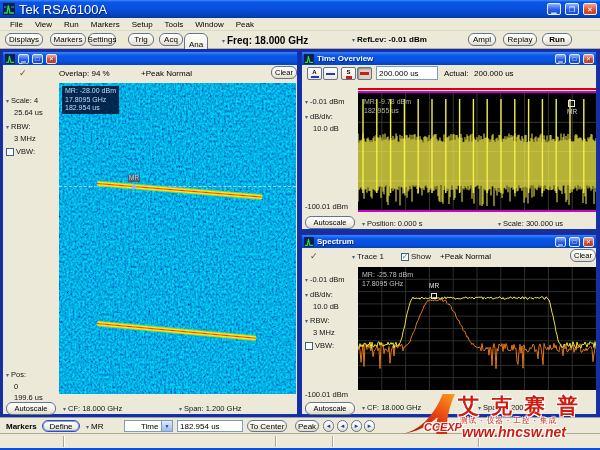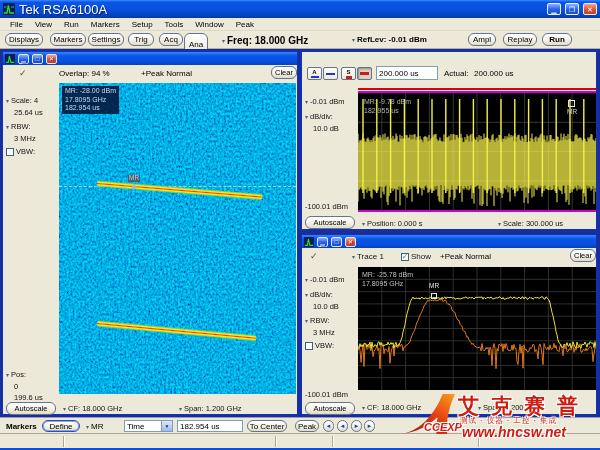--- a/index.html
+++ b/index.html
@@ -24,21 +24,21 @@
   
   .panel{position:absolute;background:#ece9d8;border:1px solid #0a34c8}
   .ptitle{position:absolute;left:0;top:0;right:0;height:13px;background:linear-gradient(180deg,#3b84f6 0%,#0a55e8 30%,#0850dd 70%,#0443b8 100%);display:flex;align-items:center;gap:3px;padding:0 2px;color:#fff;font-size:8px;font-weight:bold;text-shadow:1px 1px 1px #002070}
   .ptitle .tt{flex:1}
   .pbtn{width:11px;height:10px;border-radius:2px;border:1px solid #dce8ff;display:flex;align-items:center;justify-content:center;color:#fff;font-size:6px;font-weight:bold;line-height:1}
   .srow{position:absolute;display:flex;align-items:center;gap:2px;font-size:7.5px;color:#141414;white-space:nowrap}
   .cb{width:8px;height:8px;border:1px solid #3f5f84;background:#fff;display:inline-flex;align-items:center;justify-content:center}
   .chk{color:#2f9e2f;font-size:8px;font-weight:bold;line-height:6px}
   .inp{border:1px solid #7f9db9;background:#fff;font-size:8px;padding:0 2px;color:#000}
   .sel{position:absolute;border:1px solid #7f9db9;background:#fff;font-size:8px;display:flex;align-items:center}
-  .sel .txt{flex:1;padding-left:2px}
+  .sel .txt{flex:1;padding-left:16px}
   .selbtn{width:11px;height:100%;background:linear-gradient(180deg,#dce8fb,#9cbaf0);border-left:1px solid #7f9db9;display:flex;align-items:center;justify-content:center;font-size:5px;color:#16337a}
   .plot{position:absolute;background:#000;overflow:hidden}
   .readout{position:absolute;font-size:7px;line-height:8.5px;white-space:nowrap}
   .sigline{position:absolute;height:7px;border-radius:4px;transform-origin:0 50%;background:linear-gradient(180deg,rgba(30,160,60,0) 0%,rgba(130,225,60,.9) 16%,#ffe93c 32%,#ff9500 44%,#ff3000 50%,#ff9500 56%,#ffe93c 68%,rgba(130,225,60,.9) 84%,rgba(30,160,60,0) 100%)}
   .mline{color:#d0d0d0;font-size:6.5px;line-height:1}
   .tbtn{position:absolute;width:15px;height:13px;border:1px solid #64748c;border-radius:2px;background:linear-gradient(180deg,#fff,#ece8d8);display:flex;flex-direction:column;align-items:center;justify-content:center;gap:1px}
   .tbtn .gl{font-size:6px;font-weight:bold;line-height:1;color:#000}
   .pressed{background:#d8d3c2;box-shadow:inset 1px 1px 2px rgba(0,0,0,.35)}
   .statusbar{left:0;top:433px;width:600px;height:17px;background:#ece9d8;border-top:1px solid #aca899}
   .ssep{position:absolute;top:436px;width:1px;height:11px;background:#aca899;box-shadow:1px 0 0 #fff}
@@ -72,21 +72,21 @@
     <span class="mitem">Markers</span>
     <span class="mitem">Setup</span>
     <span class="mitem">Tools</span>
     <span class="mitem">Window</span>
     <span class="mitem">Peak</span>
   </div>
 
   <div class="abs toolbar">
     <div class="abs xbtn" style="left:5px;top:2px;width:38px;height:13px">Displays</div>
     <div class="abs xbtn" style="left:50px;top:2px;width:36px;height:13px">Markers</div>
-    <div class="abs xbtn" style="left:88px;top:2px;width:36px;height:13px">Settings</div>
+    <div class="abs xbtn" style="left:88px;top:2px;width:28px;height:13px">Settings</div>
     <div class="abs xbtn" style="left:128px;top:2px;width:26px;height:13px">Trig</div>
     <div class="abs xbtn" style="left:159px;top:2px;width:24px;height:13px">Acq</div>
     <div class="abs xbtn" style="left:184px;top:2px;width:24px;height:23px">Ana</div>
     <div class="abs row" style="left:222px;top:4px">
         <i class="dd">▾</i>
         <span class="b" style="font-size:10px">Freq: 18.000 GHz</span>
       </div>
     <div class="abs row" style="left:352px;top:4px">
         <i class="dd">▾</i>
         <span class="b" style="font-size:8px">RefLev: -0.01 dBm</span>
@@ -167,20 +167,30 @@
         <i class="dd">▾</i>
         <span>CF: 18.000 GHz</span>
       </div>
     <div class="srow" style="left:176px;top:352px">
         <i class="dd">▾</i>
         <span>Span: 1.200 GHz</span>
       </div>
   </div>
 
   <div class="panel" style="left:301px;top:51px;width:296px;height:179px">
+    <div class="ptitle">
+      <svg width="10" height="10" viewBox="0 0 12 12">
+          <rect width="12" height="12" fill="#0b2050"></rect>
+          <path d="M1 10 L4 10 5.3 2.5 7 10 11 10" stroke="#2ae03c" stroke-width="1.3" fill="none"></path>
+        </svg>
+      <span class="tt">Time Overview</span>
+      <span class="pbtn bluebtn">▁</span>
+      <span class="pbtn bluebtn">□</span>
+      <span class="pbtn redbtn">✕</span>
+    </div>
     <div class="tbtn" style="left:5px;top:15px">
         <span class="gl">A</span>
         <span style="width:8px;height:2px;background:#2038c8"></span>
       </div>
     <div class="tbtn" style="left:21px;top:15px">
         <span style="width:9px;height:2px;background:#2038c8"></span>
       </div>
     <div class="tbtn" style="left:39px;top:15px">
         <span class="gl">S</span>
         <span style="width:6px;height:3px;background:#d01818"></span>
@@ -235,20 +245,21 @@
         <span>Scale: 300.000 us</span>
       </div>
   </div>
 
   <div class="panel" style="left:301px;top:234px;width:296px;height:181px">
     <div class="ptitle">
       <svg width="10" height="10" viewBox="0 0 12 12">
           <rect width="12" height="12" fill="#0b2050"></rect>
           <path d="M1 10 L4 10 5.3 2.5 7 10 11 10" stroke="#2ae03c" stroke-width="1.3" fill="none"></path>
         </svg>
+      <span class="tt">Spectrum</span>
       <span class="pbtn bluebtn">▁</span>
       <span class="pbtn bluebtn">□</span>
       <span class="pbtn redbtn">✕</span>
     </div>
     <span class="abs" style="left:8px;top:16px;font-size:9px;font-weight:bold;color:#6b4a16">✓</span>
     <div class="srow" style="left:50px;top:17px;font-size:8px">
         <i class="dd">▾</i>
         <span>Trace 1</span>
       </div>
     <div class="srow" style="left:99px;top:17px;font-size:8px">

